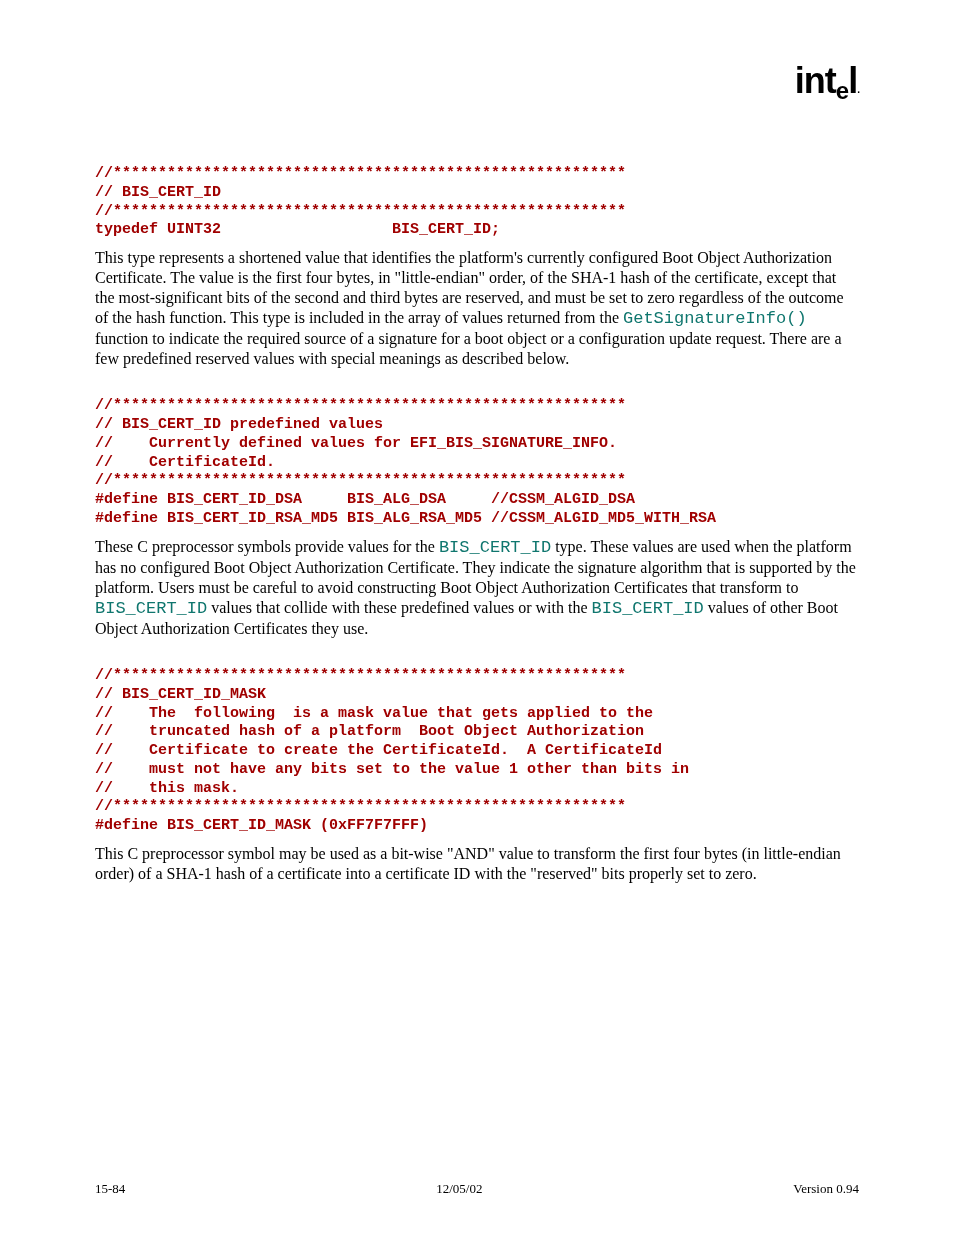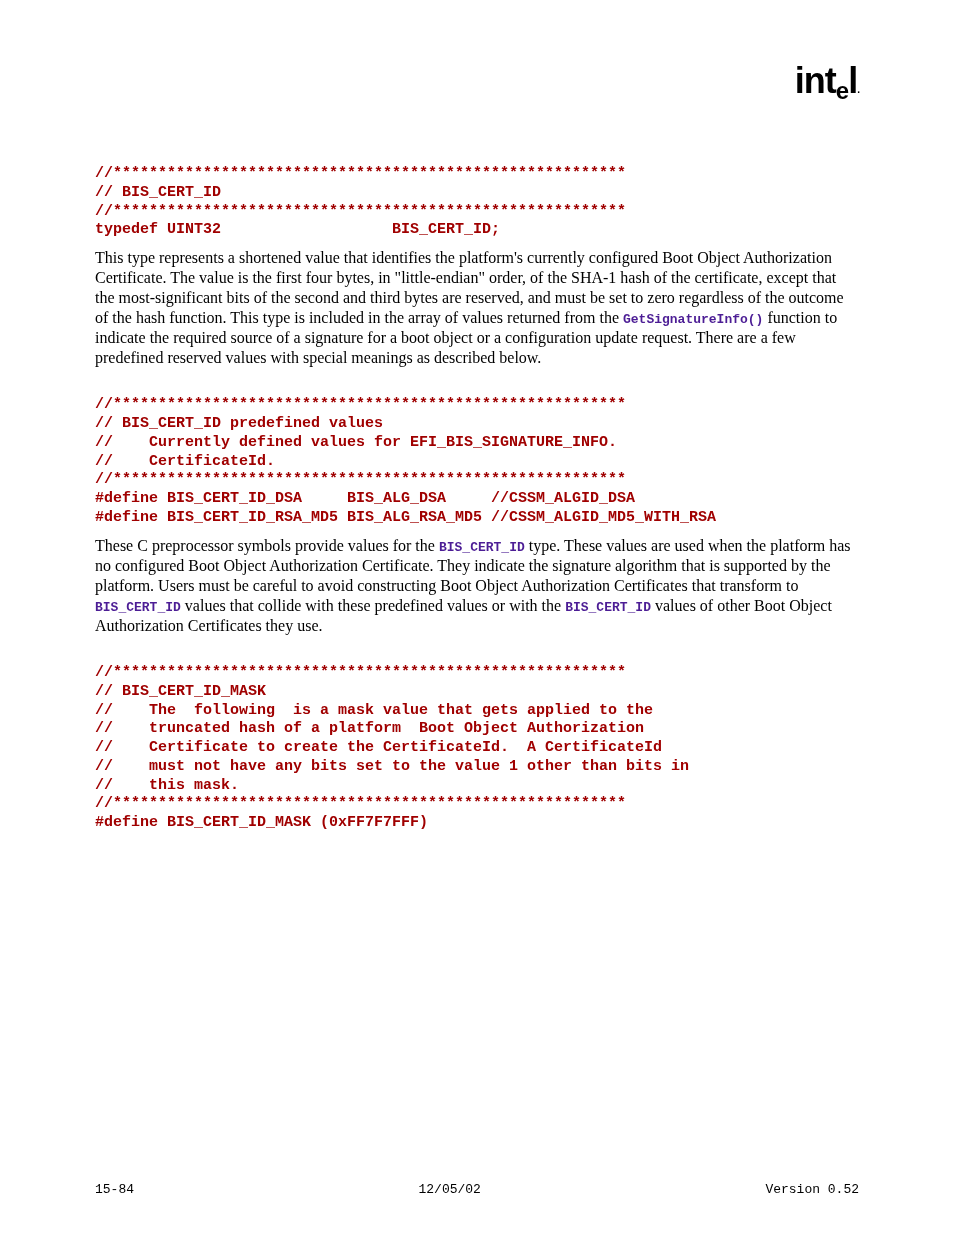--- a/index.html
+++ b/index.html
@@ -48,32 +48,32 @@
   }
   .para {
     font-family: "Times New Roman", Times, serif;
     font-size: 16px;
     color: #000;
     line-height: 1.25;
     margin: 8px 0 24px 0;
   }
   .para .mono {
     font-family: "Courier New", Courier, monospace;
-    font-weight: bold;
-    color: #4c1d95;
-    font-size: 13px;
+    font-weight: normal;
+    color: #0f766e;
+    font-size: 17px;
   }
   .footer {
     position: absolute;
     bottom: 38px;
     left: 95px;
     right: 95px;
     display: flex;
     justify-content: space-between;
-    font-family: Liberation Mono, monospace;
+    font-family: Liberation Serif, serif;
     font-size: 13px;
     color: #000;
   }
 </style>
 </head>
 <body>
 
 <div class="page">
 
   <div class="logo">int<sub>e</sub>l<span style="font-size:10px;vertical-align:baseline;">.</span></div>
@@ -100,22 +100,23 @@
     <pre class="code-block" style="margin-top:28px;">//*********************************************************
 // BIS_CERT_ID_MASK
 //    The  following  is a mask value that gets applied to the
 //    truncated hash of a platform  Boot Object Authorization
 //    Certificate to create the CertificateId.  A CertificateId
 //    must not have any bits set to the value 1 other than bits in
 //    this mask.
 //*********************************************************
 #define BIS_CERT_ID_MASK (0xFF7F7FFF)</pre>
 
+    <p class="para">This C preprocessor symbol may be used as a bit-wise "AND" value to transform the first four bytes (in little-endian order) of a SHA-1 hash of a certificate into a certificate ID with the "reserved" bits properly set to zero.</p>
 
   </div>
 
   <div class="footer">
     <span>15-84</span>
     <span>12/05/02</span>
-    <span>Version 0.52</span>
+    <span>Version 0.94</span>
   </div>
 
 </div>
 
 </body></html>

